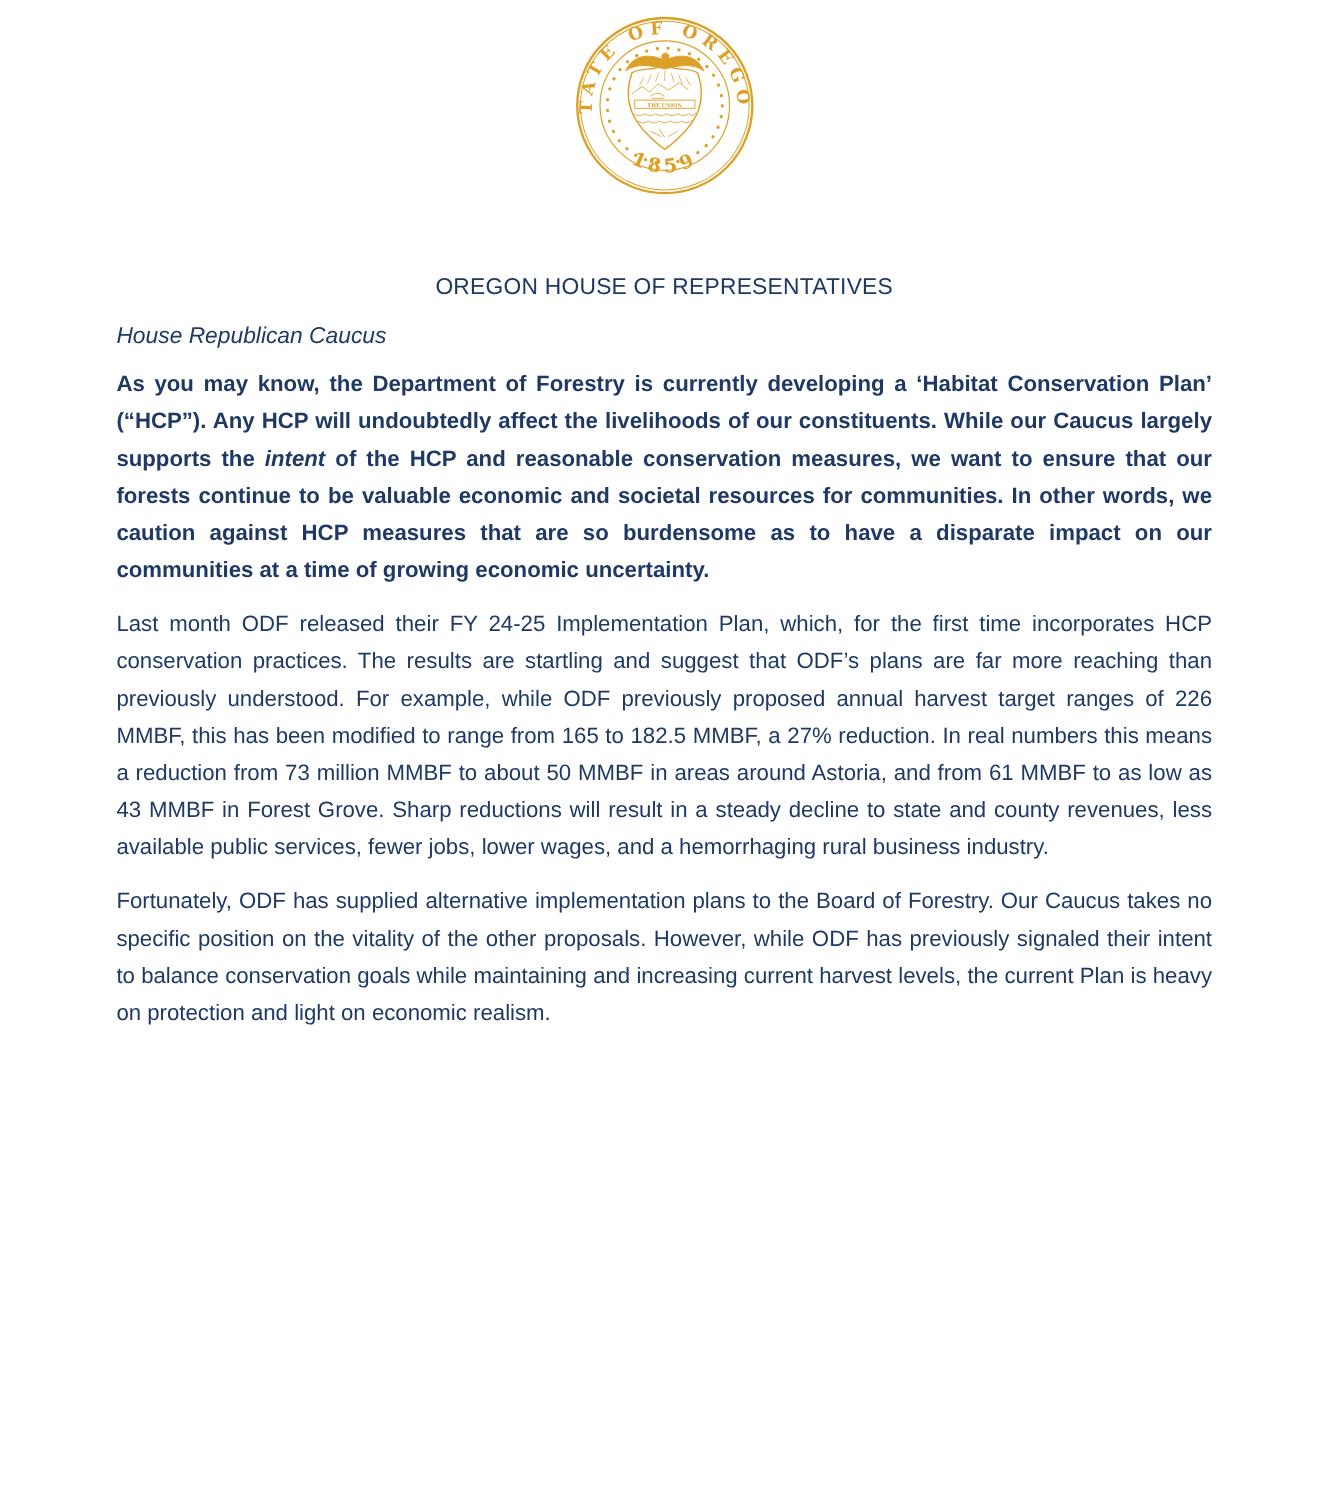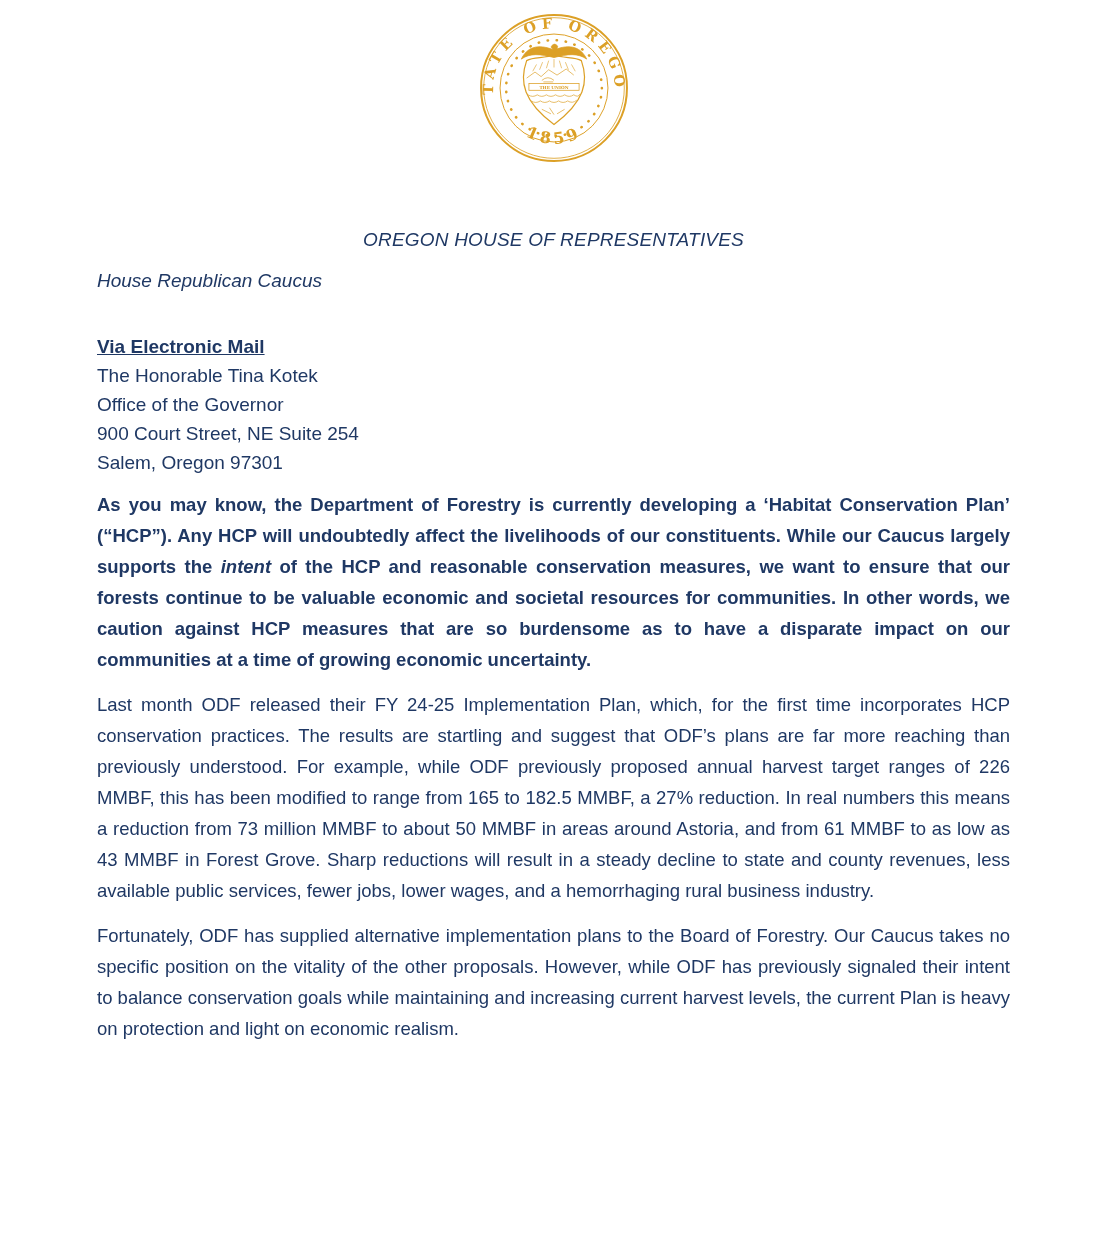--- a/index.html
+++ b/index.html
@@ -14,21 +14,20 @@
     box-sizing: border-box;
     padding: 0 89px 0 97px;
   }
   .seal-wrap {
     text-align: center;
     padding-top: 12px;
     line-height: 0;
   }
   .org-line {
     text-align: center;
-    font-style: italic;
     font-size: 19px;
     line-height: 23px;
     margin-top: 64px;
     letter-spacing: 0.2px;
   }
   .caucus-line {
     font-style: italic;
     font-size: 19px;
     line-height: 23px;
     margin-top: 18px;
@@ -108,27 +107,20 @@
       </text>
       <text font-size="21" font-weight="bold" letter-spacing="5" fill="#DCA026" font-family="DejaVu Serif, serif">
         <textPath href="#sealBottomArc" startOffset="50%" text-anchor="middle">1859</textPath>
       </text>
     </svg>
   </div>
 
   <div class="org-line">OREGON HOUSE OF REPRESENTATIVES</div>
   <div class="caucus-line">House Republican Caucus</div>
 
-  <div class="recipient">
-    <div class="delivery">Via Electronic Mail</div>
-    <div>The Honorable Tina Kotek</div>
-    <div>Office of the Governor</div>
-    <div>900 Court Street, NE Suite 254</div>
-    <div>Salem, Oregon 97301</div>
-  </div>
 
 
   <div class="body-text">
     <p class="first"><span>As you may know, the Department of Forestry is currently developing a ‘Habitat Conservation Plan’ (“HCP”). Any HCP will undoubtedly affect the livelihoods of our constituents. While our Caucus largely supports the </span><em>intent</em><span> of the HCP and reasonable conservation measures, we want to ensure that our forests continue to be valuable economic and societal resources for communities. In other words, we caution against HCP measures that are so burdensome as to have a disparate impact on our communities at a time of growing economic uncertainty.</span></p>
     <p>Last month ODF released their FY 24-25 Implementation Plan, which, for the first time incorporates HCP conservation practices. The results are startling and suggest that ODF’s plans are far more reaching than previously understood. For example, while ODF previously proposed annual harvest target ranges of 226 MMBF, this has been modified to range from 165 to 182.5 MMBF, a 27% reduction. In real numbers this means a reduction from 73 million MMBF to about 50 MMBF in areas around Astoria, and from 61 MMBF to as low as 43 MMBF in Forest Grove. Sharp reductions will result in a steady decline to state and county revenues, less available public services, fewer jobs, lower wages, and a hemorrhaging rural business industry.</p>
     <p>Fortunately, ODF has supplied alternative implementation plans to the Board of Forestry. Our Caucus takes no specific position on the vitality of the other proposals. However, while ODF has previously signaled their intent to balance conservation goals while maintaining and increasing current harvest levels, the current Plan is heavy on protection and light on economic realism.</p>
   </div>
 
 </div>
 

